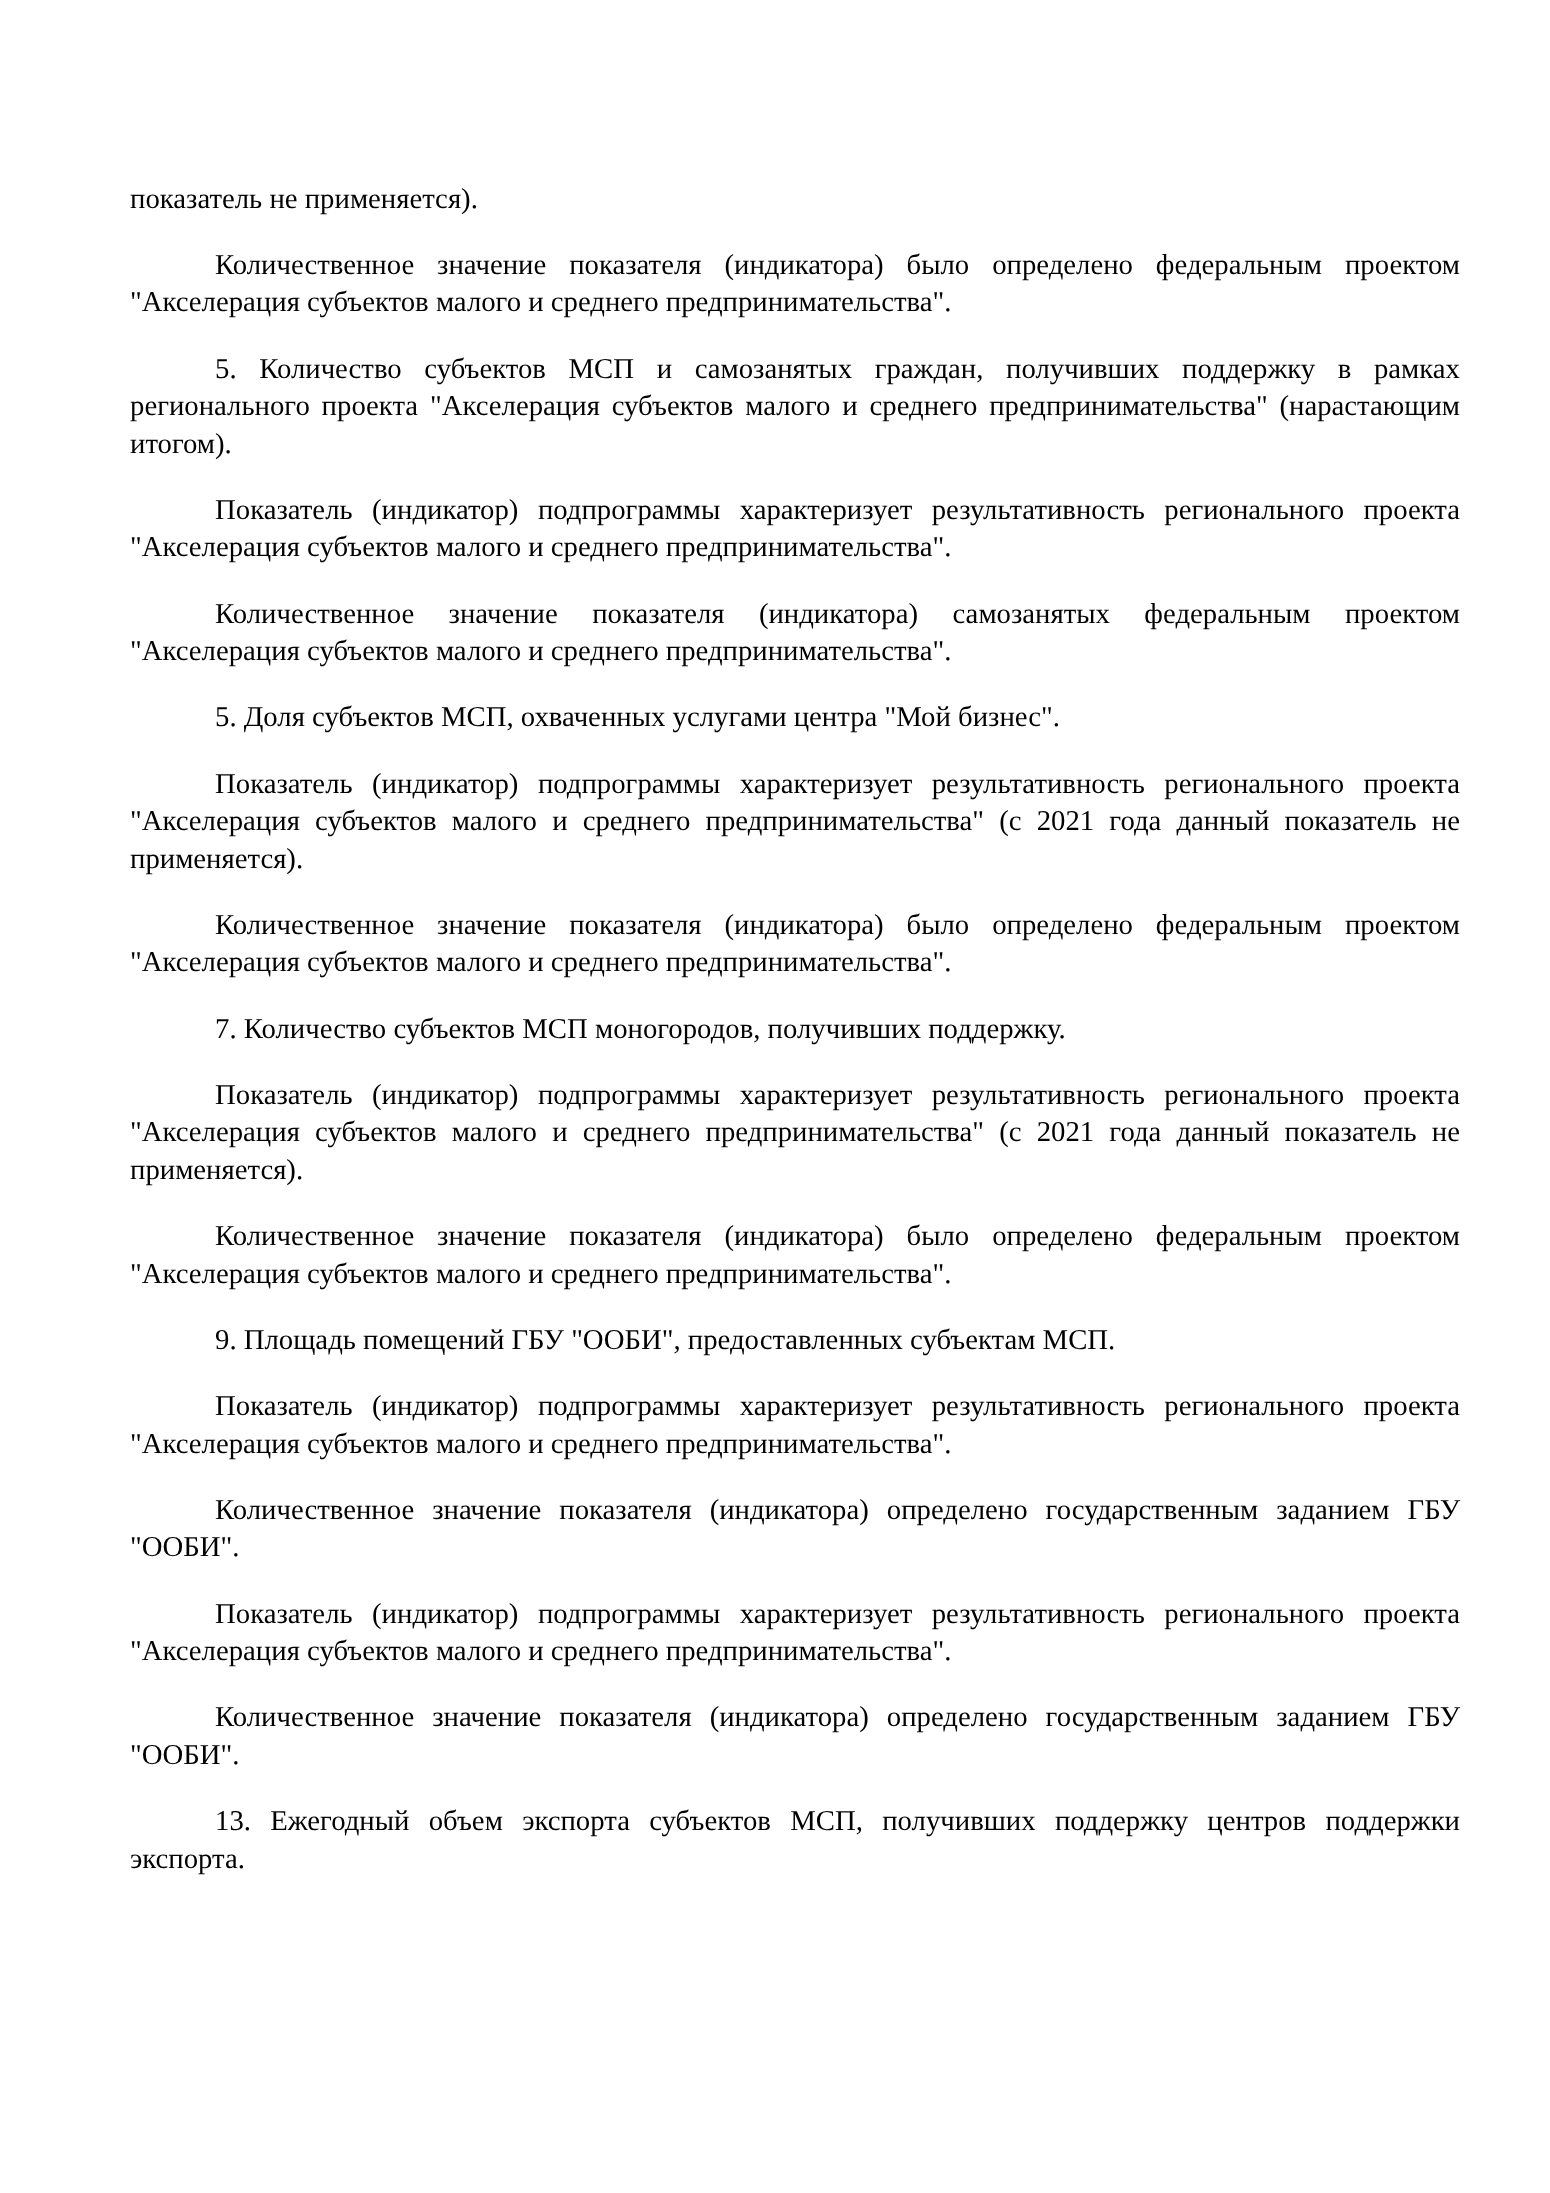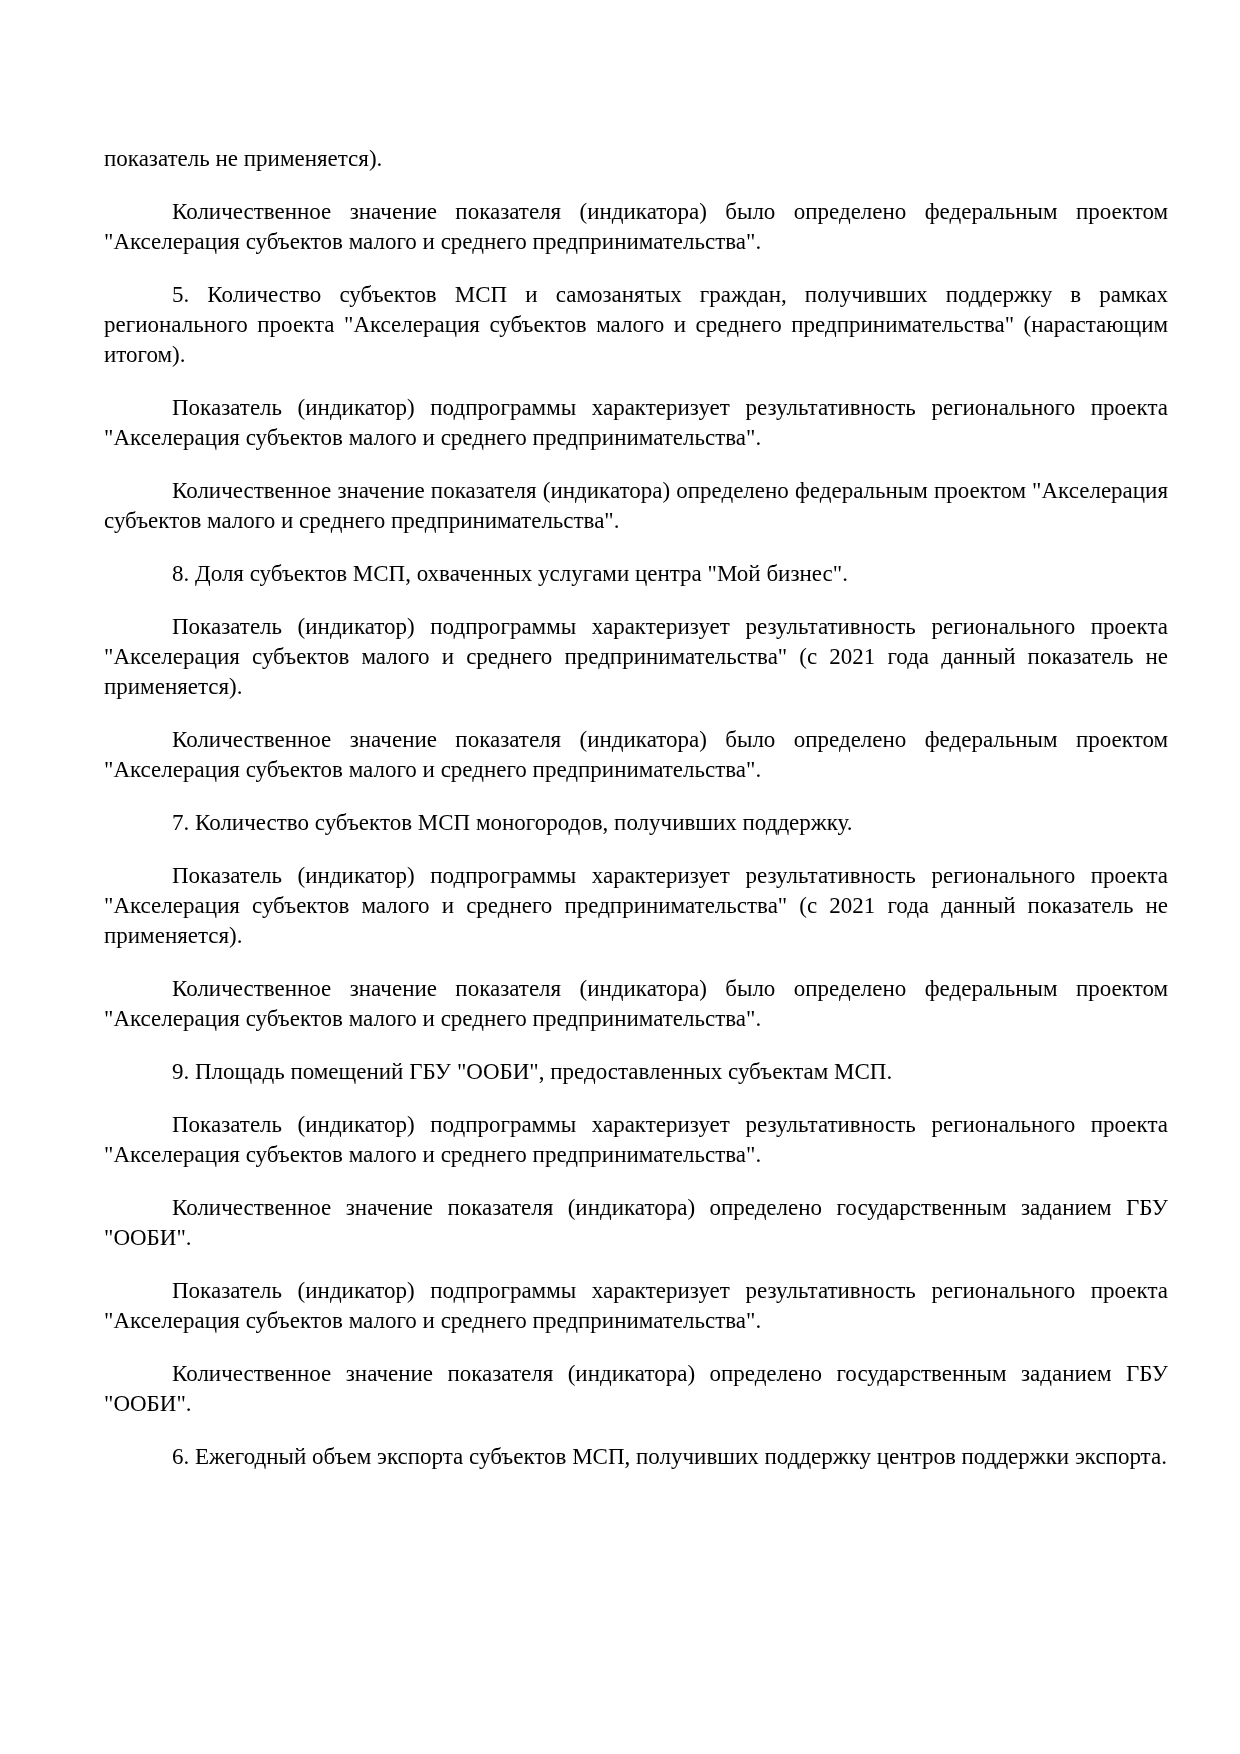--- a/index.html
+++ b/index.html
@@ -35,27 +35,27 @@
 </style>
 </head>
 <body>
 
 <div class="page">
   <main class="text-block" id="document-body">
       <p class="no-indent">показатель не применяется).</p>
       <p>Количественное значение показателя (индикатора) было определено федеральным проектом "Акселерация субъектов малого и среднего предпринимательства".</p>
       <p>5. Количество субъектов МСП и самозанятых граждан, получивших поддержку в рамках регионального проекта "Акселерация субъектов малого и среднего предпринимательства" (нарастающим итогом).</p>
       <p>Показатель (индикатор) подпрограммы характеризует результативность регионального проекта "Акселерация субъектов малого и среднего предпринимательства".</p>
-      <p>Количественное значение показателя (индикатора) определено федеральным проектом "Акселерация субъектов малого и среднего предпринимательства".</p>
-      <p>8. Доля субъектов МСП, охваченных услугами центра "Мой бизнес".</p>
+      <p>Количественное значение показателя (индикатора) самозанятых федеральным проектом "Акселерация субъектов малого и среднего предпринимательства".</p>
+      <p>5. Доля субъектов МСП, охваченных услугами центра "Мой бизнес".</p>
       <p>Показатель (индикатор) подпрограммы характеризует результативность регионального проекта "Акселерация субъектов малого и среднего предпринимательства" (с 2021 года данный показатель не применяется).</p>
       <p>Количественное значение показателя (индикатора) было определено федеральным проектом "Акселерация субъектов малого и среднего предпринимательства".</p>
       <p>7. Количество субъектов МСП моногородов, получивших поддержку.</p>
       <p>Показатель (индикатор) подпрограммы характеризует результативность регионального проекта "Акселерация субъектов малого и среднего предпринимательства" (с 2021 года данный показатель не применяется).</p>
       <p>Количественное значение показателя (индикатора) было определено федеральным проектом "Акселерация субъектов малого и среднего предпринимательства".</p>
       <p>9. Площадь помещений ГБУ "ООБИ", предоставленных субъектам МСП.</p>
       <p>Показатель (индикатор) подпрограммы характеризует результативность регионального проекта "Акселерация субъектов малого и среднего предпринимательства".</p>
       <p>Количественное значение показателя (индикатора) определено государственным заданием ГБУ "ООБИ".</p>
       <p>Показатель (индикатор) подпрограммы характеризует результативность регионального проекта "Акселерация субъектов малого и среднего предпринимательства".</p>
       <p>Количественное значение показателя (индикатора) определено государственным заданием ГБУ "ООБИ".</p>
-      <p>6. Ежегодный объем экспорта субъектов МСП, получивших поддержку центров поддержки экспорта.</p>
+      <p>13. Ежегодный объем экспорта субъектов МСП, получивших поддержку центров поддержки экспорта.</p>
     </main>
 </div>
 
 </body></html>

